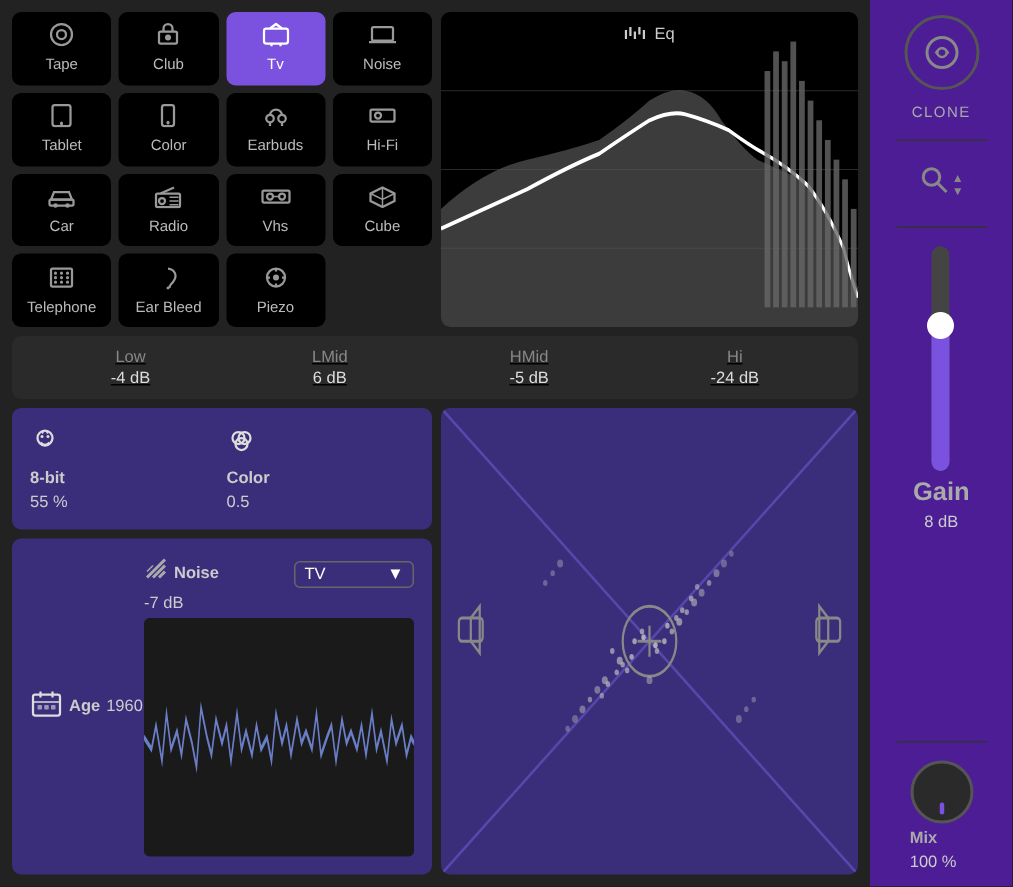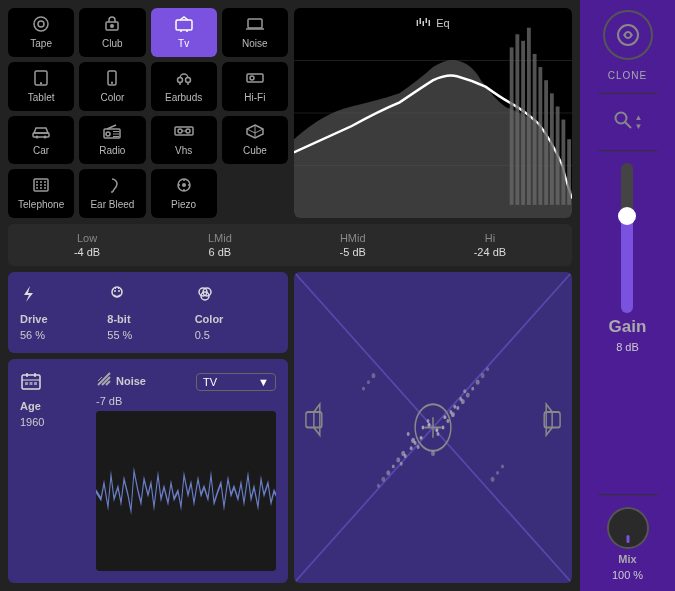--- a/index.html
+++ b/index.html
@@ -141,22 +141,22 @@
     .effects-row2 {
       background: #3a2e7a;
       border-radius: 6px;
       padding: 12px;
       display: flex;
       gap: 6px;
       flex: 1;
     }
     .age-item {
       display: flex;
-      flex-direction: column;
-      align-items: flex-start;
+      flex-direction: row;
+      align-items: center;
       gap: 4px;
       width: 70px;
     }
     .noise-section {
       flex: 1;
       display: flex;
       flex-direction: column;
       gap: 4px;
     }
     .noise-display {
@@ -275,21 +275,21 @@
       font-size: 17px;
       font-weight: bold;
     }
     .gain-val {
       color: #ccc;
       font-size: 11px;
     }
     .mix-knob-container {
       display: flex;
       flex-direction: column;
-      align-items: center;
+      align-items: flex-start;
       gap: 4px;
     }
     .mix-knob {
       width: 42px;
       height: 42px;
       border-radius: 50%;
       border: 2px solid #555;
       background: #2a2a2a;
       position: relative;
       cursor: pointer;
@@ -537,21 +537,21 @@
           <rect x="255" y="45" width="4" height="105" fill="#666" opacity="0.8"></rect>
           <rect x="261" y="55" width="4" height="95" fill="#666" opacity="0.8"></rect>
           <rect x="267" y="65" width="4" height="85" fill="#666" opacity="0.8"></rect>
           <rect x="273" y="75" width="4" height="75" fill="#666" opacity="0.8"></rect>
           <rect x="279" y="85" width="4" height="65" fill="#666" opacity="0.8"></rect>
           <rect x="285" y="100" width="4" height="50" fill="#666" opacity="0.8"></rect>
         </svg>
       </div>
     </div>
 
-    <div style="background:#2a2a2a; border-radius:6px; padding:8px 12px;">
+    <div style="background:#2a2a2a; border-radius:6px; padding:8px 12px;text-decoration:underline;">
       <div style="display:flex; justify-content:space-around;">
         <div class="freq-item">
           <span class="freq-name">Low</span>
           <span class="freq-val">-4 dB</span>
         </div>
         <div class="freq-item">
           <span class="freq-name">LMid</span>
           <span class="freq-val">6 dB</span>
         </div>
         <div class="freq-item">
@@ -563,29 +563,20 @@
           <span class="freq-val">-24 dB</span>
         </div>
       </div>
     </div>
 
     <div class="bottom-section">
 
       <div class="effects-panel">
 
         <div class="effects-row">
-          <div class="effect-item">
-            <span class="effect-icon">
-              <svg width="20" height="20" viewBox="0 0 20 20" fill="none">
-                  <path d="M10 2 L8 9 L13 9 L6 18 L9 11 L4 11 Z" fill="#ddd"></path>
-                </svg>
-            </span>
-            <span class="effect-name">Drive</span>
-            <span class="effect-val">56 %</span>
-          </div>
           <div class="effect-item">
             <span class="effect-icon">
               <svg width="20" height="20" viewBox="0 0 20 20" fill="none">
                   <circle cx="10" cy="8" r="5" stroke="#ddd" stroke-width="1.5"></circle>
                   <path d="M7 11 Q10 14 13 11" stroke="#ddd" stroke-width="1.5" fill="none"></path>
                   <circle cx="8" cy="7" r="1" fill="#ddd"></circle>
                   <circle cx="12" cy="7" r="1" fill="#ddd"></circle>
                   <line x1="8" y1="5" x2="9" y2="4" stroke="#ddd" stroke-width="1"></line>
                   <line x1="12" y1="5" x2="11" y2="4" stroke="#ddd" stroke-width="1"></line>
                 </svg>

